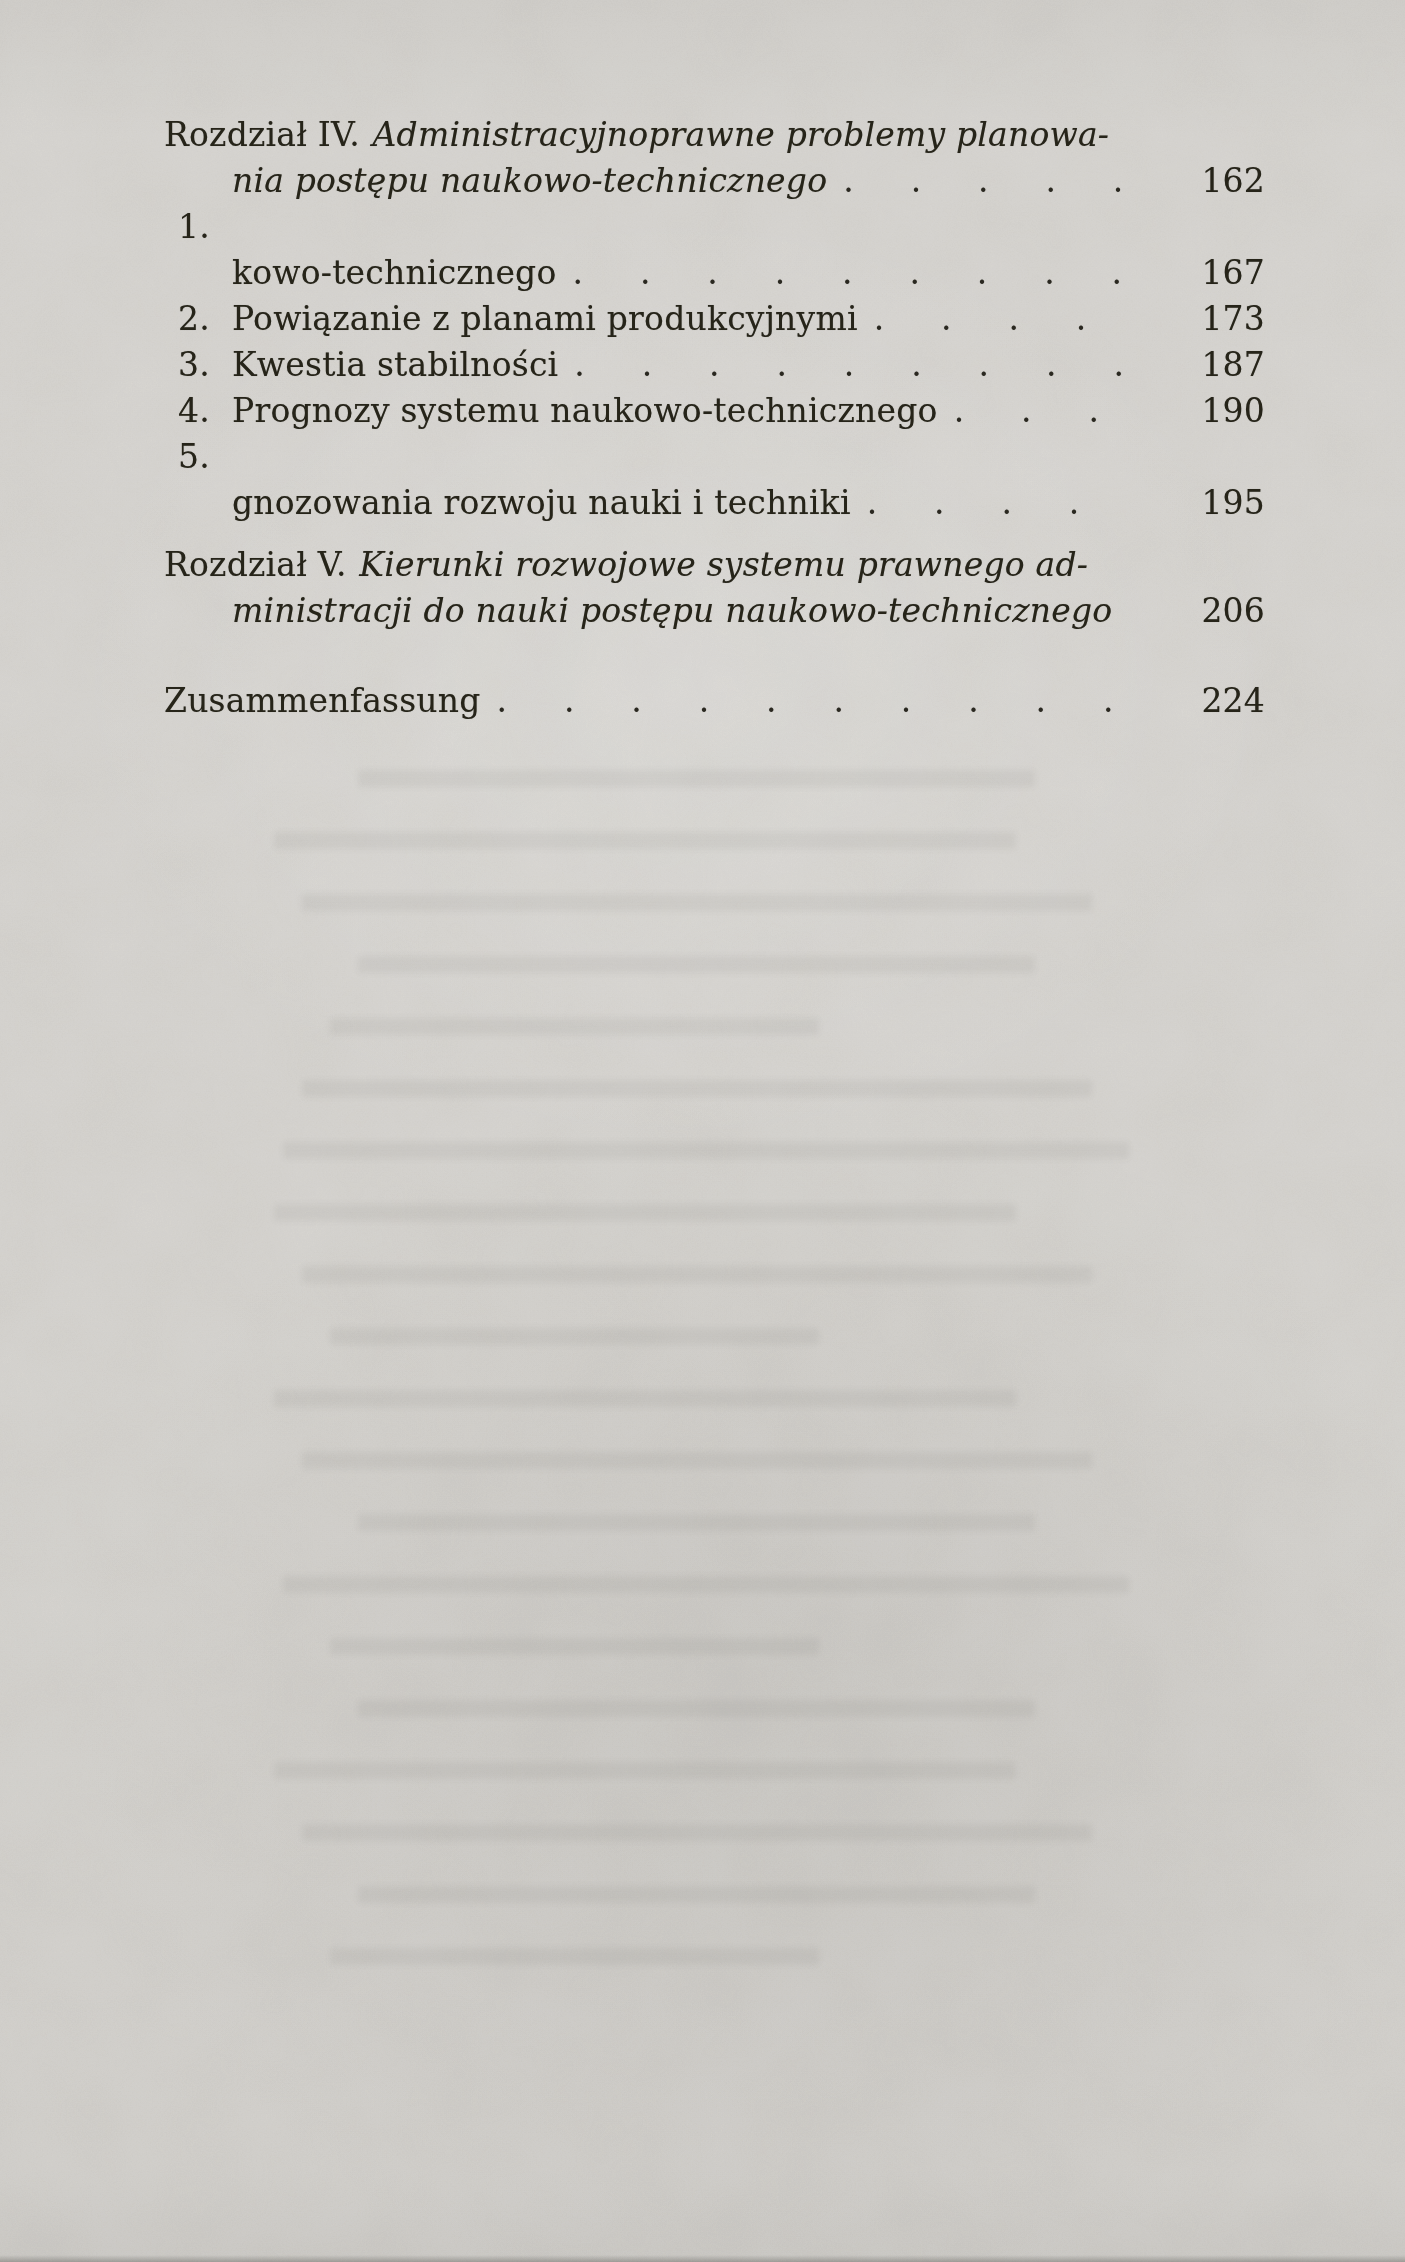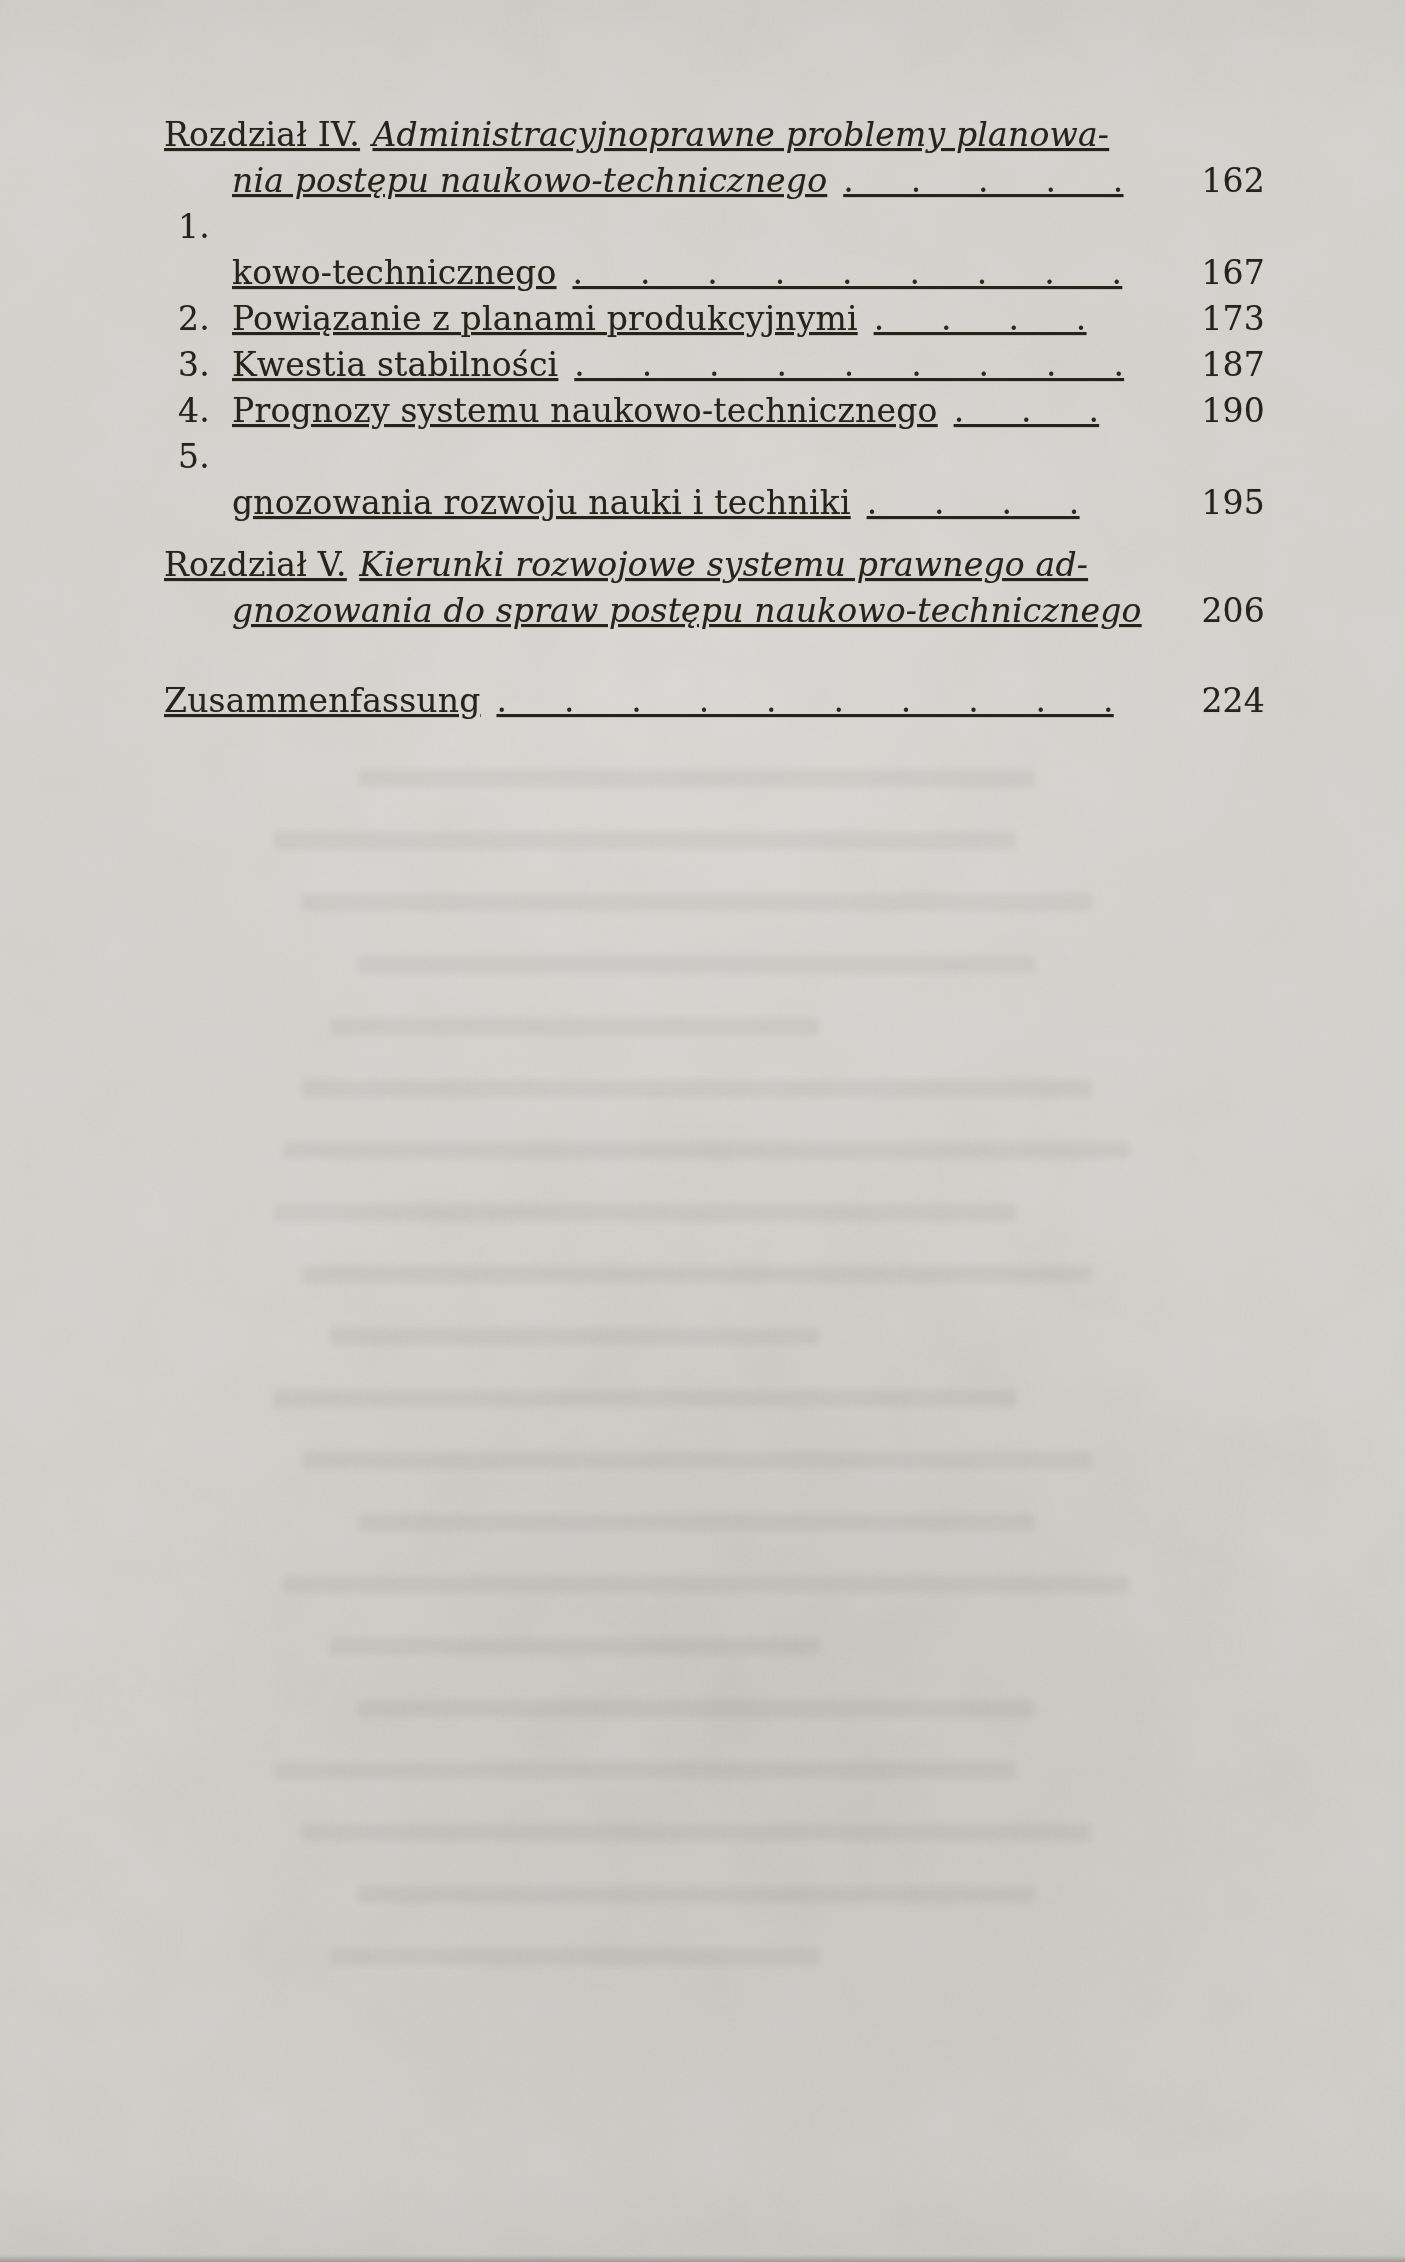--- a/index.html
+++ b/index.html
@@ -46,21 +46,20 @@
     font-size: 33px;
     color: #262419;
     letter-spacing: 0.2px;
     text-shadow: 0 0.4px 0.7px rgba(38,36,31,0.35);
   }
   .line {
     position: relative;
     line-height: 46px;
     min-height: 46px;
     white-space: nowrap;
-    text-decoration: underline;
   }
   .cont, .item { padding-left: 68px; }
   .item .num {
     position: absolute;
     left: 14px;
     font-style: normal;
   }
   .prefix { margin-right: 0.38em; font-style: normal; }
   .it { font-style: italic; }
   .dots {
@@ -183,21 +182,21 @@
   <div class="line cont">
     <span>gnozowania rozwoju nauki i techniki</span><span class="dots">. . . .</span>
     <span class="pg">195</span>
   </div>
 
   <div class="line chapter gap1">
     <span class="prefix">Rozdział V.</span><span class="it">Kierunki rozwojowe systemu prawnego ad-</span>
   </div>
 
   <div class="line cont">
-    <span class="it">gnozowania do spraw postępu naukowo-technicznego</span>
+    <span class="it">ministracji do nauki postępu naukowo-technicznego</span>
     <span class="pg">206</span>
   </div>
 
   <div class="line gap2">
     <span>Zusammenfassung</span><span class="dots">. . . . . . . . . .</span>
     <span class="pg">224</span>
   </div>
 
 </div>
 

